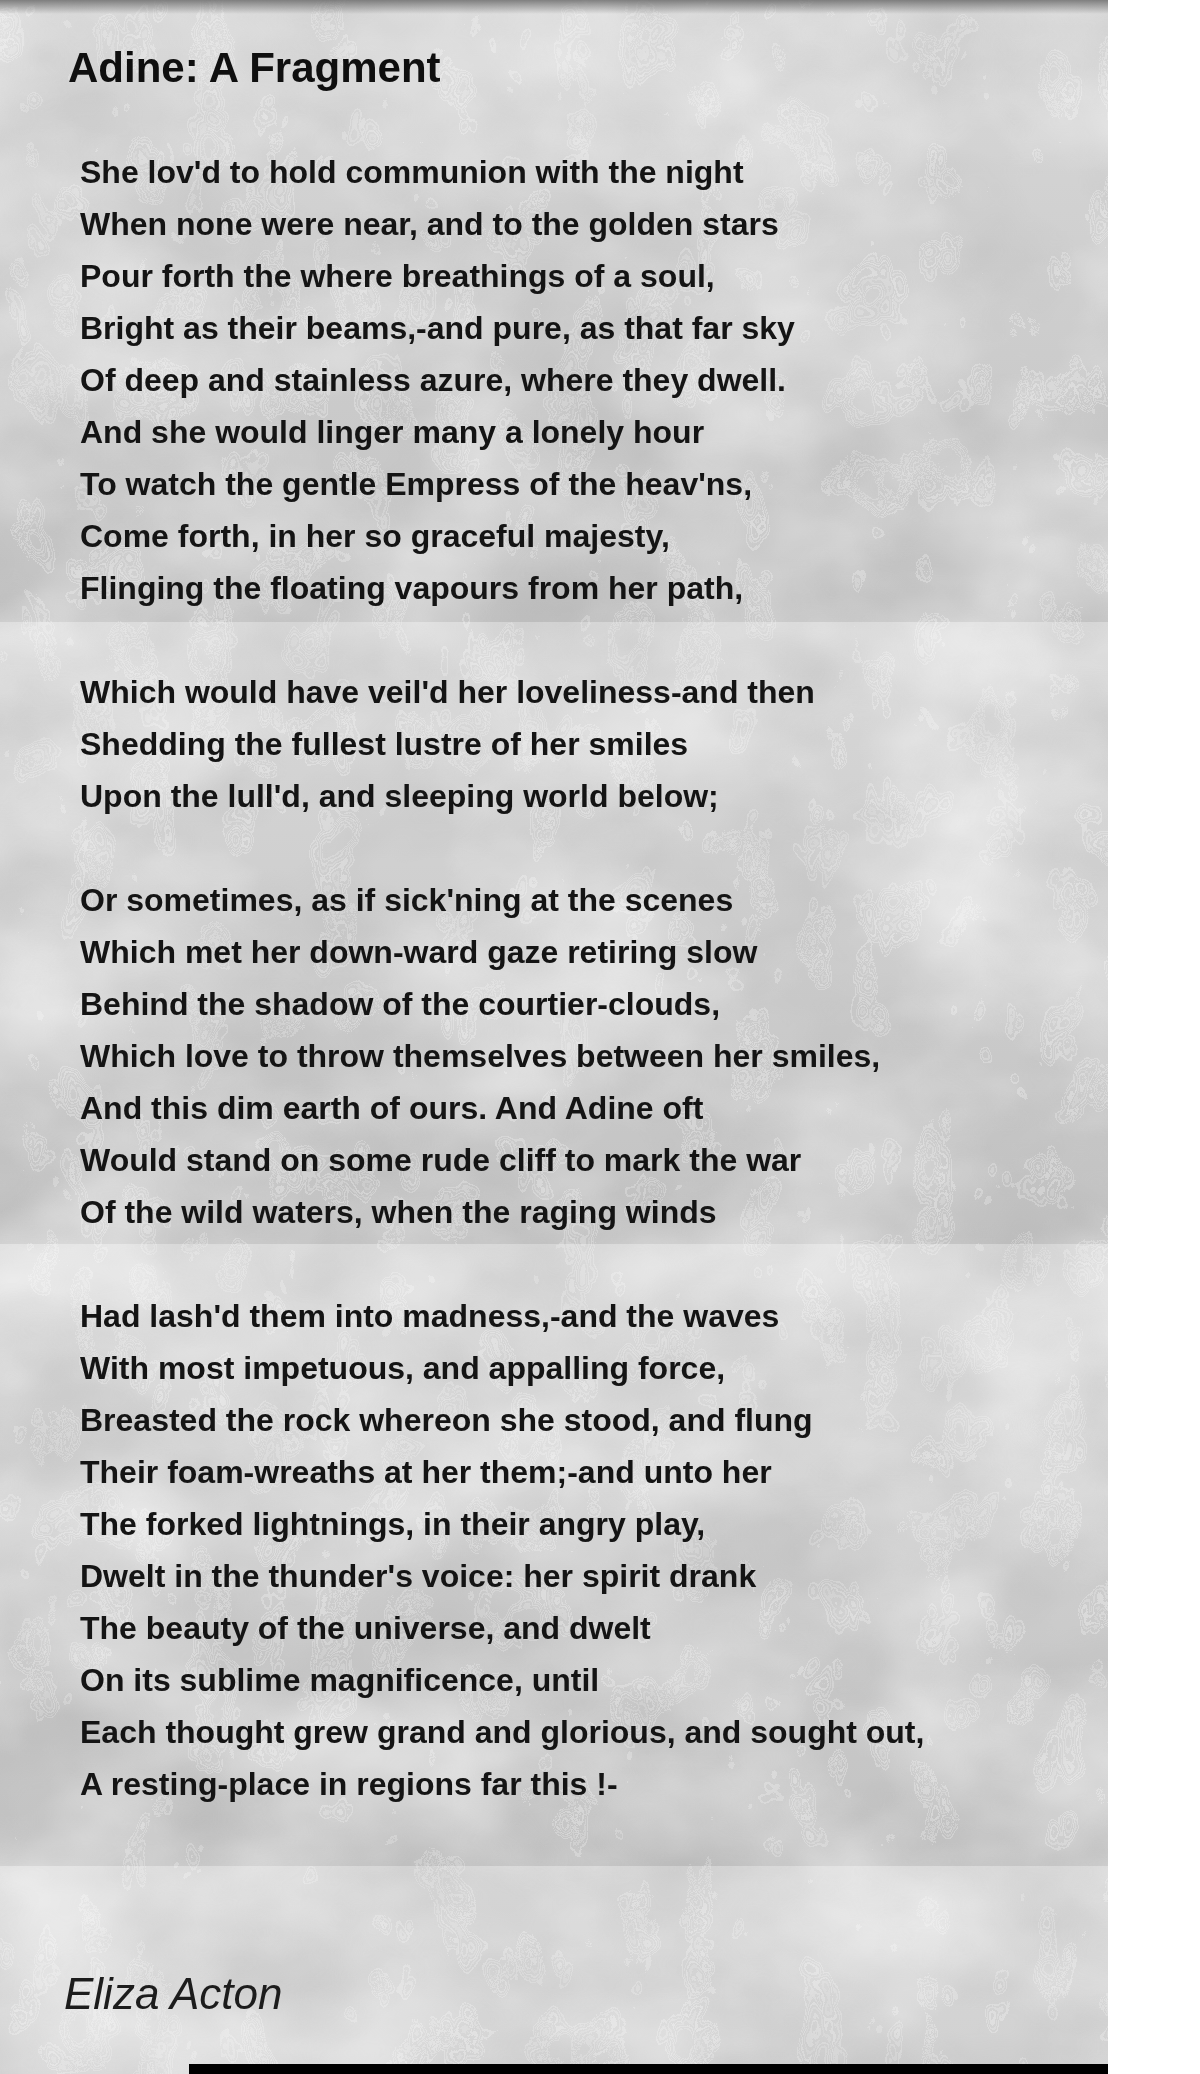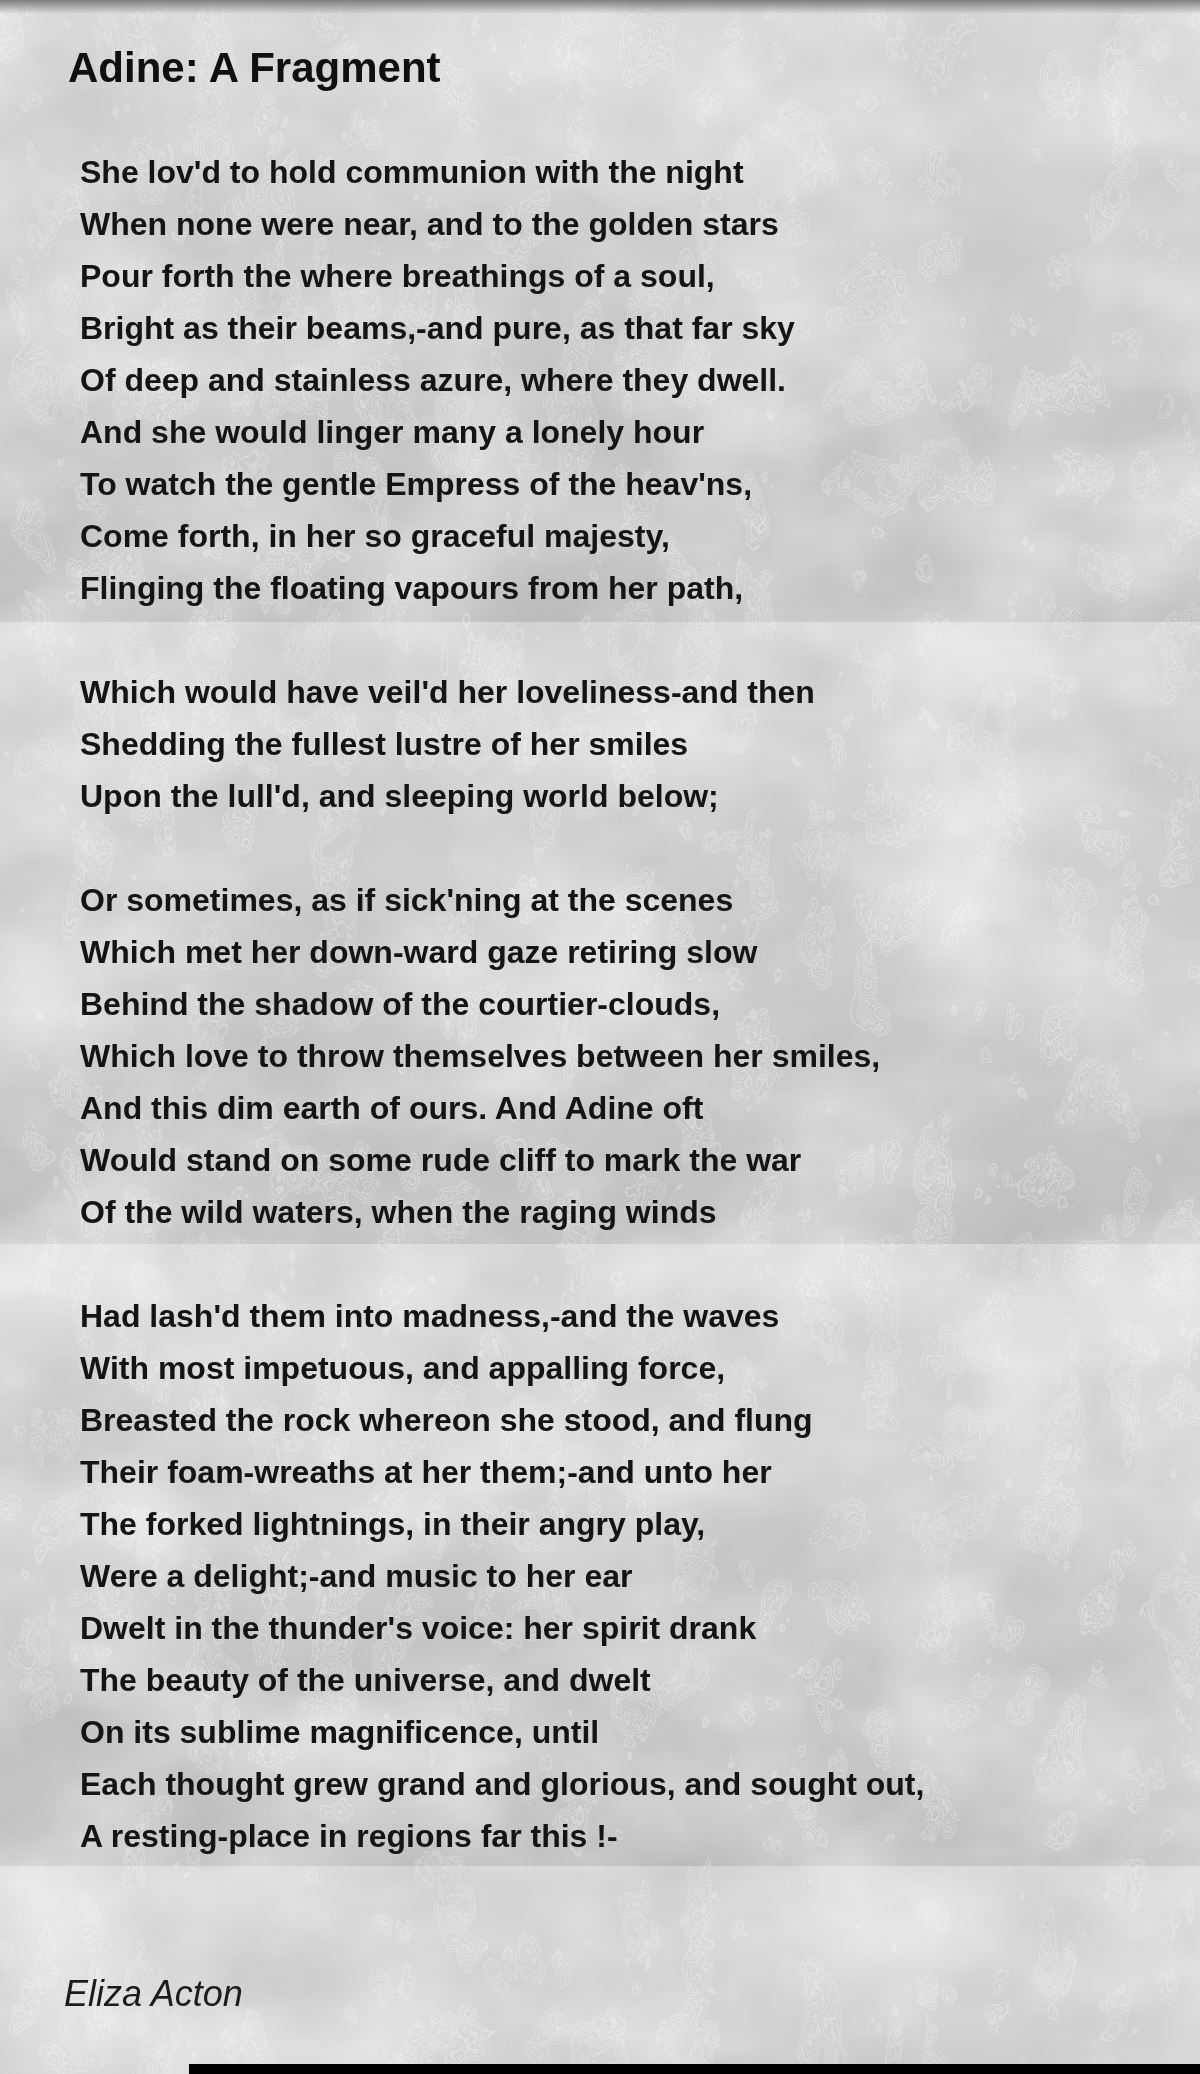--- a/index.html
+++ b/index.html
@@ -2,21 +2,21 @@
 <html><head>
 <meta charset="utf-8">
 <style>
   html, body {
     margin: 0;
     padding: 0;
     background: #ffffff;
   }
   .page {
     position: relative;
-    width: 1200px;
+    width: 1108px;
     height: 2074px;
     overflow: hidden;
     font-family: "Liberation Sans", sans-serif;
     
     background: repeating-linear-gradient(
       to bottom,
       #d8d8d8 0px,
       #cecece 300px,
       #c2c2c2 622px
     );
@@ -65,21 +65,21 @@
     font-size: 32px;
     font-weight: bold;
     line-height: 52px;
     white-space: nowrap;
     margin-left: 12px;
   }
   .poem-author {
     position: absolute;
     left: 64px;
     top: 1972px;
-    font-size: 36px;
+    font-size: 44px;
     line-height: 44px;
     font-style: italic;
     font-weight: normal;
     color: #1c1c1c;
     white-space: nowrap;
   }
   .footer-bar {
     position: absolute;
     left: 189px;
     right: 0;
@@ -157,21 +157,20 @@
         <div class="line">And this dim earth of ours. And Adine oft</div>
         <div class="line">Would stand on some rude cliff to mark the war</div>
         <div class="line">Of the wild waters, when the raging winds</div>
       </div>
       <div class="stanza">
         <div class="line">Had lash'd them into madness,-and the waves</div>
         <div class="line">With most impetuous, and appalling force,</div>
         <div class="line">Breasted the rock whereon she stood, and flung</div>
         <div class="line">Their foam-wreaths at her them;-and unto her</div>
         <div class="line">The forked lightnings, in their angry play,</div>
-        <div class="line">Were a delight;-and music to her ear</div>
         <div class="line">Dwelt in the thunder's voice: her spirit drank</div>
         <div class="line">The beauty of the universe, and dwelt</div>
         <div class="line">On its sublime magnificence, until</div>
         <div class="line">Each thought grew grand and glorious, and sought out,</div>
         <div class="line">A resting-place in regions far this !-</div>
       </div>
     </div>
 
   <div class="poem-author">Eliza Acton</div>
 

